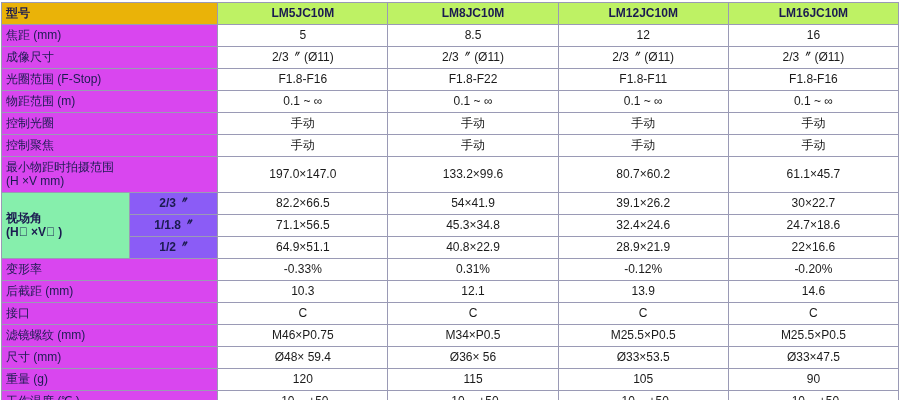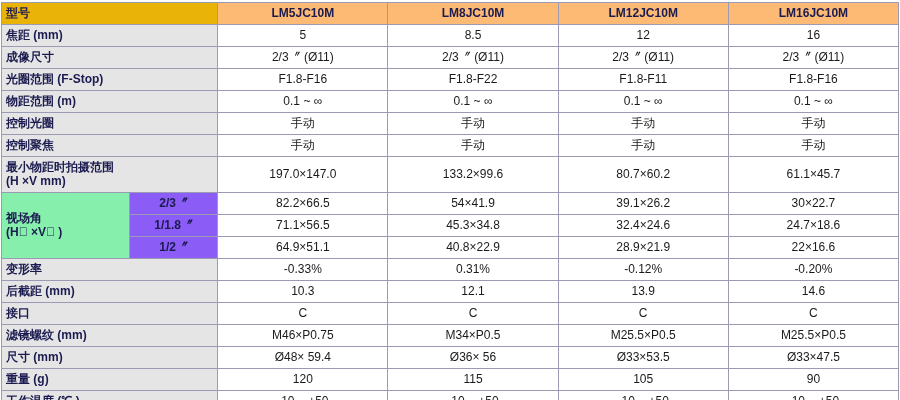--- a/index.html
+++ b/index.html
@@ -23,42 +23,42 @@
     border: 1px solid #9a9ab5;
   }
   #spec-table td {
     border: 1px solid #9a9ab5;
     padding: 0 4px;
     height: 21px;
     line-height: 1.15;
     vertical-align: middle;
   }
   .lbl {
-    background: #e5e5e5;
-    font-weight: bold;
+    background: #d946ef;
+    font-weight: normal;
     color: #1b1b50;
     padding-left: 8px;
     text-align: left;
     white-space: nowrap;
   }
   .val {
     text-align: center;
     background: #ffffff;
     white-space: nowrap;
   }
   .hdr-label {
     background: #eab308;
     font-weight: bold;
     color: #1b1b50;
     padding-left: 8px;
     text-align: left;
     font-family: Liberation Serif, serif;
   }
   .hdr-val {
-    background: #fdba74;
+    background: #bef264;
     font-weight: bold;
     color: #1b1b50;
     text-align: center;
   }
   .two-line {
     line-height: 1.25;
   }
   .sub-lbl {
     background: #8b5cf6;
     font-weight: bold;

